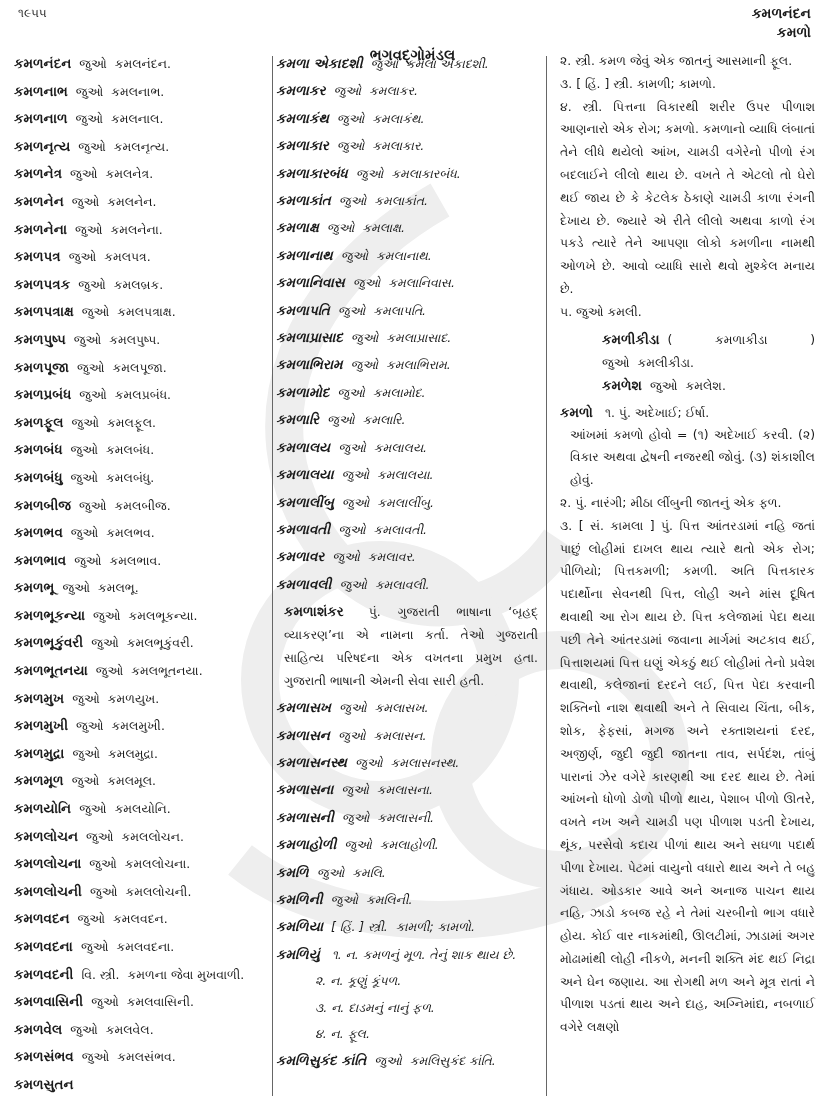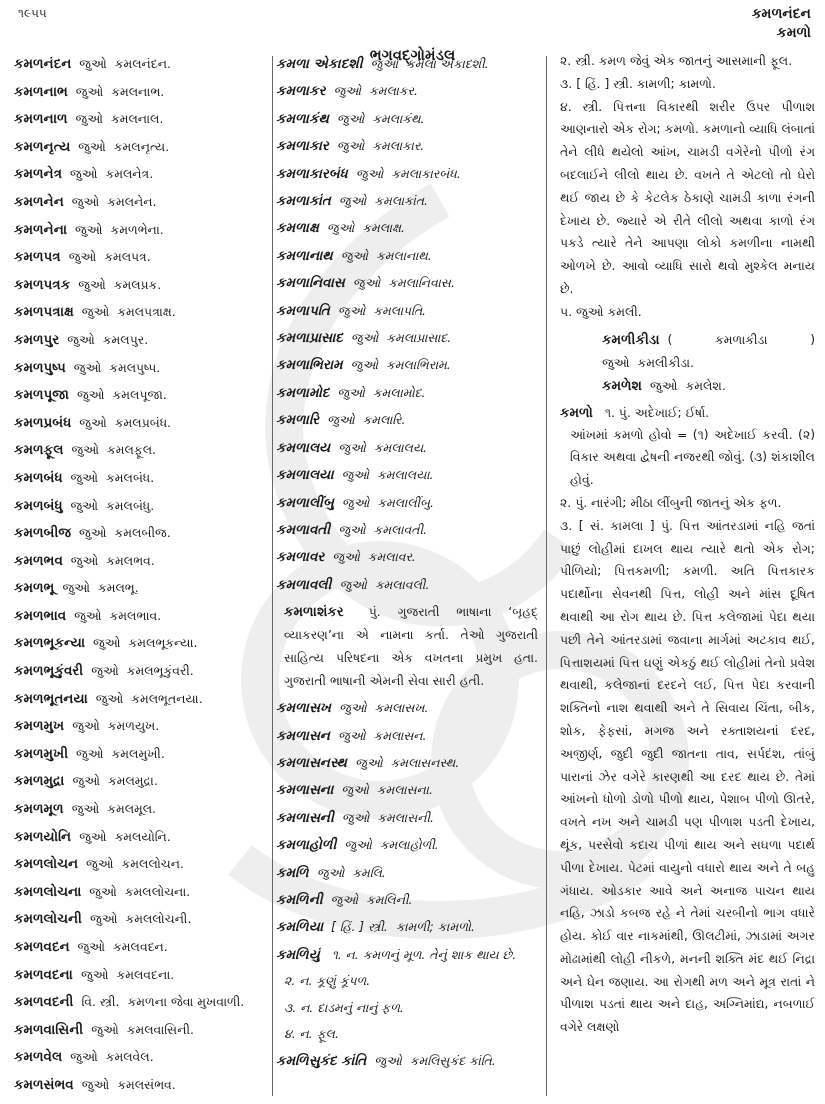--- a/index.html
+++ b/index.html
@@ -25,21 +25,21 @@
     }
     .col-left { left: 14px; width: 245px; }
     .col-mid { left: 276px; width: 262px; }
     .col-right { left: 560px; width: 255px; }
     .divider { position: absolute; width: 1px; background: #666; z-index: 1; }
     .entry { line-height: 26.6px; white-space: nowrap; }
     .hw { font-weight: bold; font-size: 13.5px; }
     .sep { padding: 0 4px; }
     .mid .entry { line-height: 26.4px; font-style: italic; }
     .def-block { white-space: normal; line-height: 23px; text-align: justify; }
-    .indent { padding-left: 8px; }
+    .indent { padding-left: 8px; margin-left: 31px; }
     .sense { line-height: 22.8px; text-align: justify; white-space: normal; }
     .sense.cont { padding-left: 10px; }
     .rentry { line-height: 23px; white-space: normal; text-align: justify; }
   </style>
 </head>
 <body>
 
 <svg class="watermark" viewBox="0 0 520 820">
   <g fill="none" stroke="#eeeeee" stroke-width="38">
     <path d="M260 40 C 120 120, 60 260, 140 380 C 200 470, 320 470, 380 380"></path>
@@ -61,35 +61,34 @@
 <div class="divider" style="left:272px; top:56px; height:1040px;"></div>
 <div class="divider" style="left:546px; top:56px; height:1040px;"></div>
 
 <div class="col col-left" id="col-left">
     <div class="entry"><span class="hw">કમળનંદન</span><span class="sep"></span><span>જુઓ</span><span class="sep"></span><span>કમલનંદન.</span></div>
     <div class="entry"><span class="hw">કમળનાભ</span><span class="sep"></span><span>જુઓ</span><span class="sep"></span><span>કમલનાભ.</span></div>
     <div class="entry"><span class="hw">કમળનાળ</span><span class="sep"></span><span>જુઓ</span><span class="sep"></span><span>કમલનાલ.</span></div>
     <div class="entry"><span class="hw">કમળનૃત્ય</span><span class="sep"></span><span>જુઓ</span><span class="sep"></span><span>કમલનૃત્ય.</span></div>
     <div class="entry"><span class="hw">કમળનેત્ર</span><span class="sep"></span><span>જુઓ</span><span class="sep"></span><span>કમલનેત્ર.</span></div>
     <div class="entry"><span class="hw">કમળનેન</span><span class="sep"></span><span>જુઓ</span><span class="sep"></span><span>કમલનેન.</span></div>
-    <div class="entry"><span class="hw">કમળનેના</span><span class="sep"></span><span>જુઓ</span><span class="sep"></span><span>કમળભેના.</span></div>
+    <div class="entry"><span class="hw">કમળનેના</span><span class="sep"></span><span>જુઓ</span><span class="sep"></span><span>કમલનેના.</span></div>
     <div class="entry"><span class="hw">કમળપત્ર</span><span class="sep"></span><span>જુઓ</span><span class="sep"></span><span>કમલપત્ર.</span></div>
-    <div class="entry"><span class="hw">કમળપત્રક</span><span class="sep"></span><span>જુઓ</span><span class="sep"></span><span>કમલપ્રક.</span></div>
+    <div class="entry"><span class="hw">કમળપત્રક</span><span class="sep"></span><span>જુઓ</span><span class="sep"></span><span>કમલબ્રક.</span></div>
     <div class="entry"><span class="hw">કમળપત્રાક્ષ</span><span class="sep"></span><span>જુઓ</span><span class="sep"></span><span>કમલપત્રાક્ષ.</span></div>
-    <div class="entry"><span class="hw">કમળપુર</span><span class="sep"></span><span>જુઓ</span><span class="sep"></span><span>કમલપુર.</span></div>
     <div class="entry"><span class="hw">કમળપુષ્પ</span><span class="sep"></span><span>જુઓ</span><span class="sep"></span><span>કમલપુષ્પ.</span></div>
     <div class="entry"><span class="hw">કમળપૂજા</span><span class="sep"></span><span>જુઓ</span><span class="sep"></span><span>કમલપૂજા.</span></div>
     <div class="entry"><span class="hw">કમળપ્રબંધ</span><span class="sep"></span><span>જુઓ</span><span class="sep"></span><span>કમલપ્રબંધ.</span></div>
     <div class="entry"><span class="hw">કમળફૂલ</span><span class="sep"></span><span>જુઓ</span><span class="sep"></span><span>કમલફૂલ.</span></div>
     <div class="entry"><span class="hw">કમળબંધ</span><span class="sep"></span><span>જુઓ</span><span class="sep"></span><span>કમલબંધ.</span></div>
     <div class="entry"><span class="hw">કમળબંધુ</span><span class="sep"></span><span>જુઓ</span><span class="sep"></span><span>કમલબંધુ.</span></div>
     <div class="entry"><span class="hw">કમળબીજ</span><span class="sep"></span><span>જુઓ</span><span class="sep"></span><span>કમલબીજ.</span></div>
     <div class="entry"><span class="hw">કમળભવ</span><span class="sep"></span><span>જુઓ</span><span class="sep"></span><span>કમલભવ.</span></div>
+    <div class="entry"><span class="hw">કમળભાવ</span><span class="sep"></span><span>જુઓ</span><span class="sep"></span><span>કમલભાવ.</span></div>
     <div class="entry"><span class="hw">કમળભૂ</span><span class="sep"></span><span>જુઓ</span><span class="sep"></span><span>કમલભૂ.</span></div>
-    <div class="entry"><span class="hw">કમળભાવ</span><span class="sep"></span><span>જુઓ</span><span class="sep"></span><span>કમલભાવ.</span></div>
     <div class="entry"><span class="hw">કમળભૂકન્યા</span><span class="sep"></span><span>જુઓ</span><span class="sep"></span><span>કમલભૂકન્યા.</span></div>
     <div class="entry"><span class="hw">કમળભૂકુંવરી</span><span class="sep"></span><span>જુઓ</span><span class="sep"></span><span>કમલભૂકુંવરી.</span></div>
     <div class="entry"><span class="hw">કમળભૂતનયા</span><span class="sep"></span><span>જુઓ</span><span class="sep"></span><span>કમલભૂતનયા.</span></div>
     <div class="entry"><span class="hw">કમળમુખ</span><span class="sep"></span><span>જુઓ</span><span class="sep"></span><span>કમળયુખ.</span></div>
     <div class="entry"><span class="hw">કમળમુખી</span><span class="sep"></span><span>જુઓ</span><span class="sep"></span><span>કમલમુખી.</span></div>
     <div class="entry"><span class="hw">કમળમુદ્રા</span><span class="sep"></span><span>જુઓ</span><span class="sep"></span><span>કમલમુદ્રા.</span></div>
     <div class="entry"><span class="hw">કમળમૂળ</span><span class="sep"></span><span>જુઓ</span><span class="sep"></span><span>કમલમૂલ.</span></div>
     <div class="entry"><span class="hw">કમળયોનિ</span><span class="sep"></span><span>જુઓ</span><span class="sep"></span><span>કમલયોનિ.</span></div>
     <div class="entry"><span class="hw">કમળલોચન</span><span class="sep"></span><span>જુઓ</span><span class="sep"></span><span>કમલલોચન.</span></div>
     <div class="entry"><span class="hw">કમળલોચના</span><span class="sep"></span><span>જુઓ</span><span class="sep"></span><span>કમલલોચના.</span></div>

